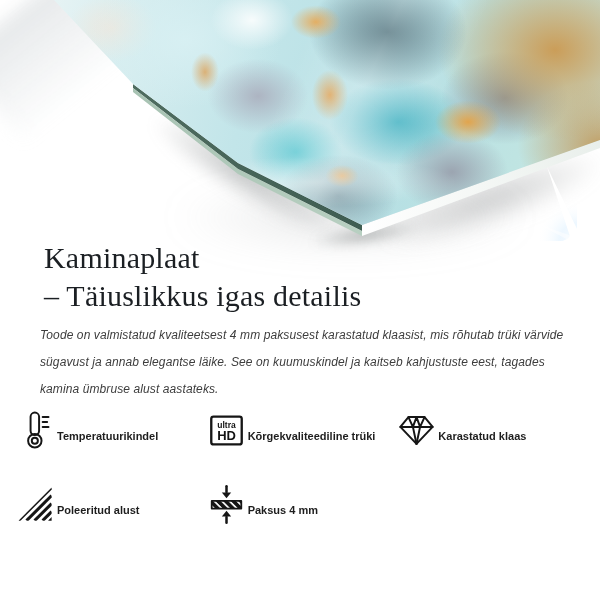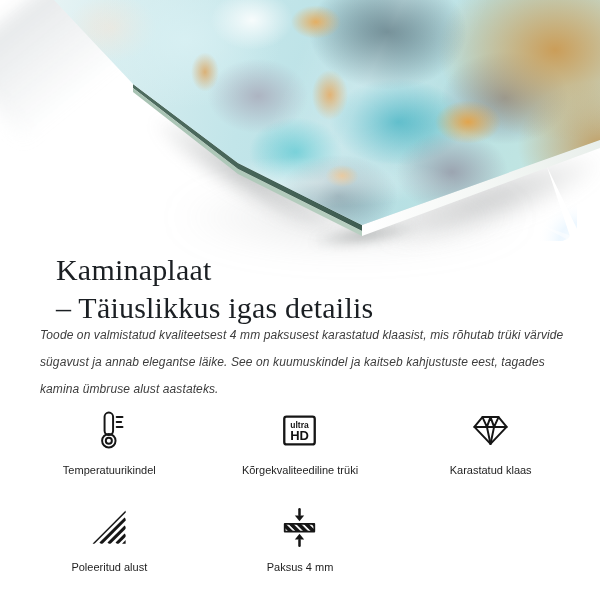--- a/index.html
+++ b/index.html
@@ -58,34 +58,34 @@
     radial-gradient(120px 85px at 185px 40px, rgba(216,240,243,0.9), rgba(216,240,243,0) 80%),
     radial-gradient(60px 45px at 112px 28px, rgba(242,230,218,0.8), rgba(242,230,218,0) 75%),
     linear-gradient(105deg,#f0f7f7 0%,#d9eef0 18%,#c2e5e9 40%,#b5dfe4 62%,#bfe4e2 82%,#cde9e4 100%);}
   .face-sheen{left:0;top:0;width:600px;height:300px;background:
     radial-gradient(210px 36px at 310px 182px, rgba(255,255,255,0.4), rgba(255,255,255,0) 70%),
     linear-gradient(114deg, rgba(255,255,255,0) 44%, rgba(255,255,255,0.26) 55%, rgba(255,255,255,0) 67%);}
 
   .sparkle{left:437px;top:121px;width:140px;height:120px;}
 
   
-  .title{position:absolute;left:40px;top:235px;margin:16px;
+  .title{position:absolute;left:40px;top:235px;margin:4px;
          font-family:"Liberation Serif","DejaVu Serif",serif;font-weight:400;
          font-size:30px;line-height:38px;color:#1b1f23;letter-spacing:0.2px;}
   .title span{display:block;}
   .desc{position:absolute;left:40px;top:322px;margin:0;font-size:12px;line-height:27px;
         color:#3d3d3d;letter-spacing:0.1px;font-style:italic;}
   .desc span{display:block;white-space:nowrap;}
 
   
   .features{position:absolute;left:14px;top:407px;width:572px;display:grid;
             grid-template-columns:repeat(3,1fr);row-gap:28px;}
-  .feature{display:flex;flex-direction:column;align-items:center;}
+  .feature{display:flex;flex-direction:row;align-items:center;}
   .icon-box{height:46px;display:flex;align-items:center;justify-content:center;}
-  .feature-label{margin-top:11px;font-size:11px;color:#1e1e1e;}
+  .feature-label{margin-top:11px;font-size:11px;color:#1e1e1e;font-weight:bold;}
   .ico{stroke:#161616;fill:none;stroke-width:2.2;stroke-linecap:round;stroke-linejoin:round;}
   .ico .fill{fill:#161616;stroke:none;}
   .ico text{font-family:"Liberation Sans",sans-serif;fill:#121212;stroke:none;}
 </style>
 </head>
 <body>
 
 <div class="page">
 
   <div class="hero">

